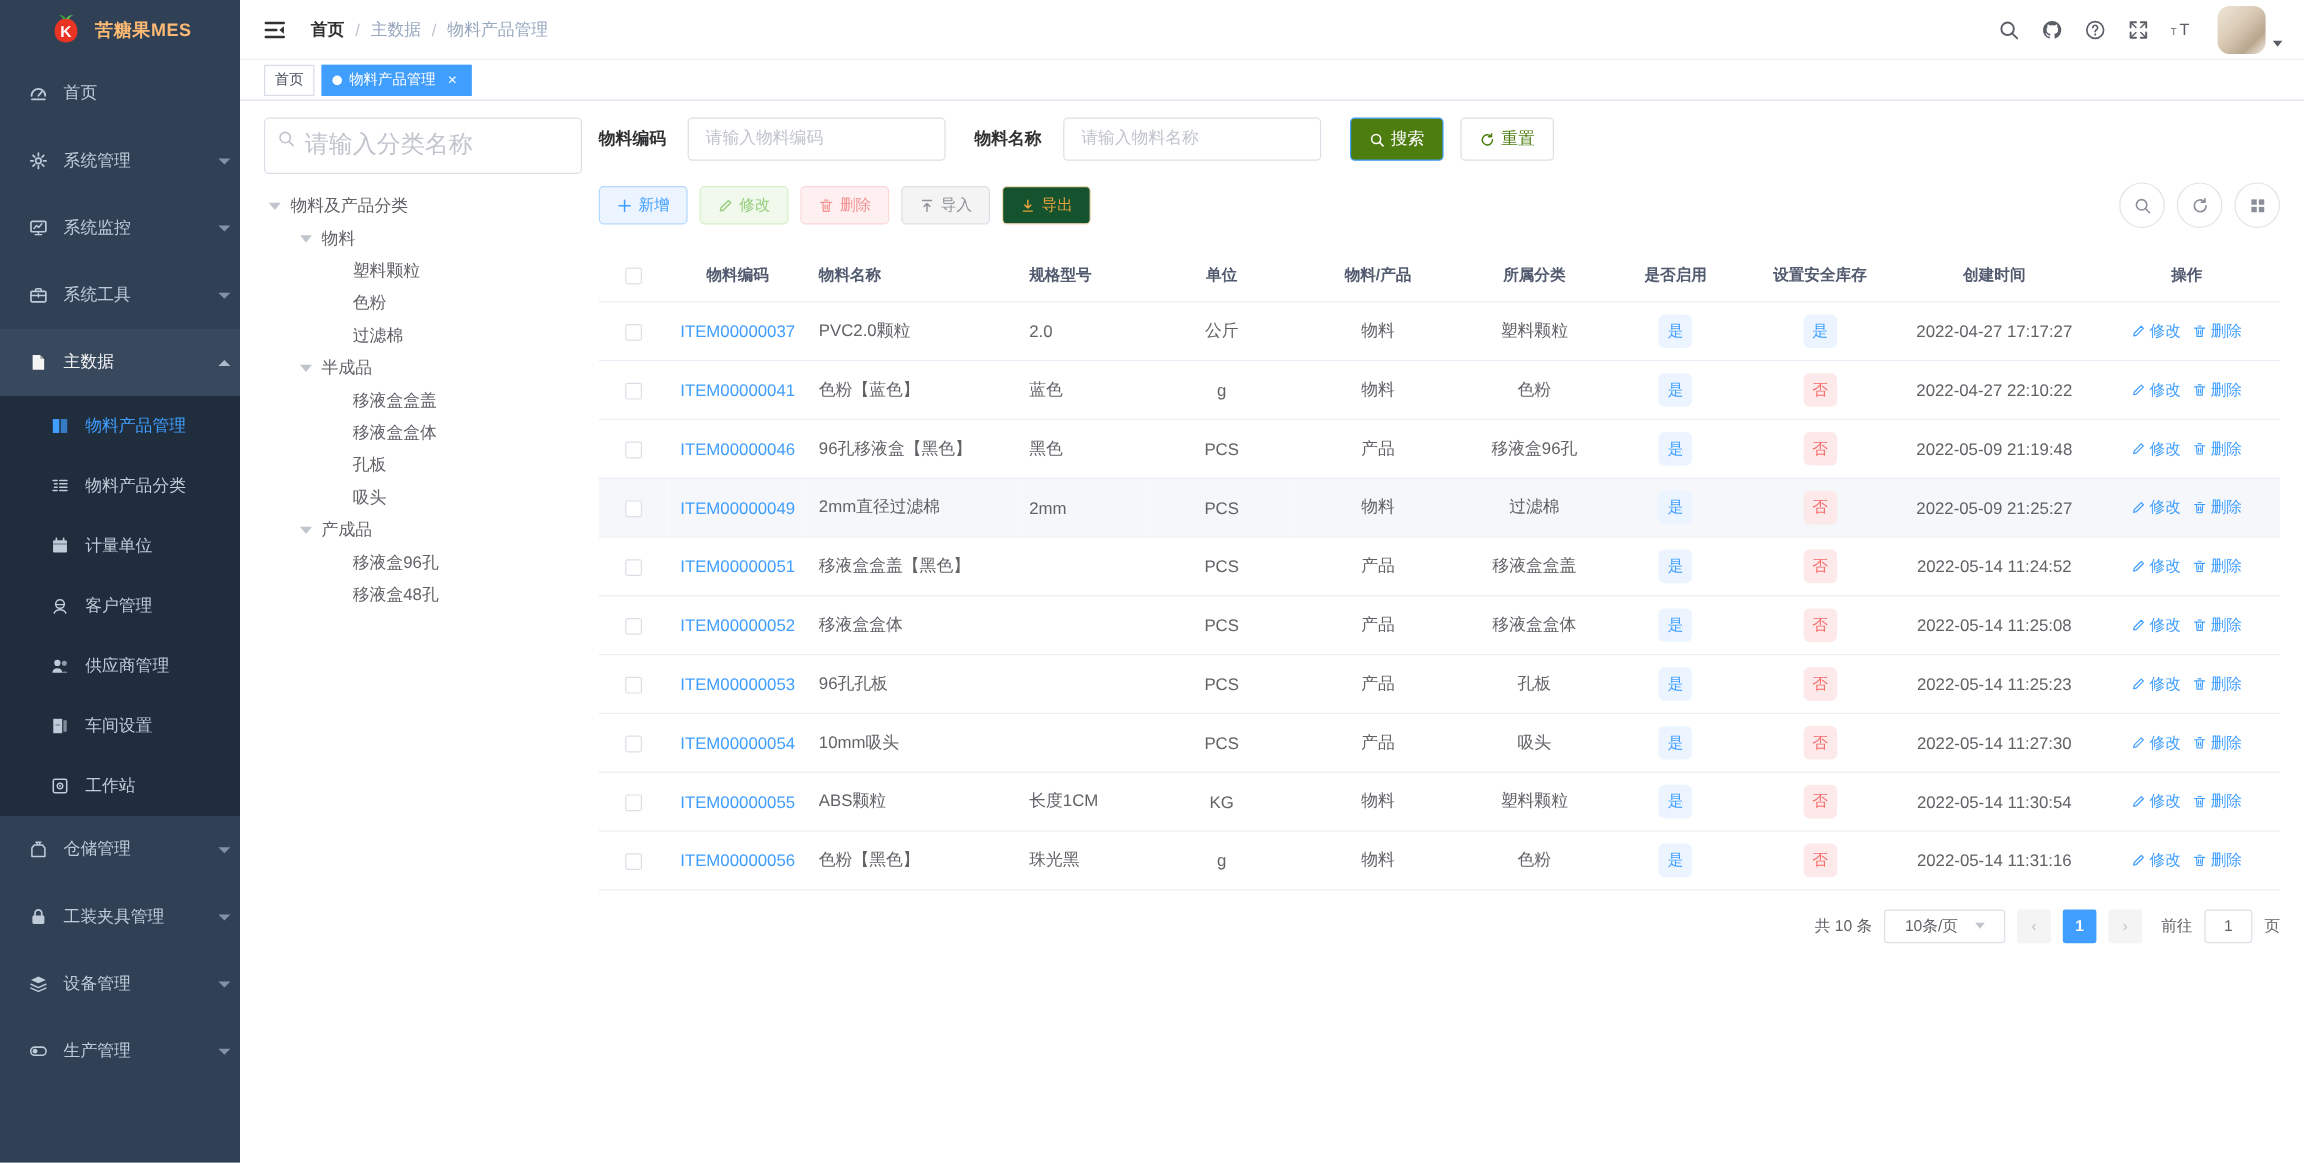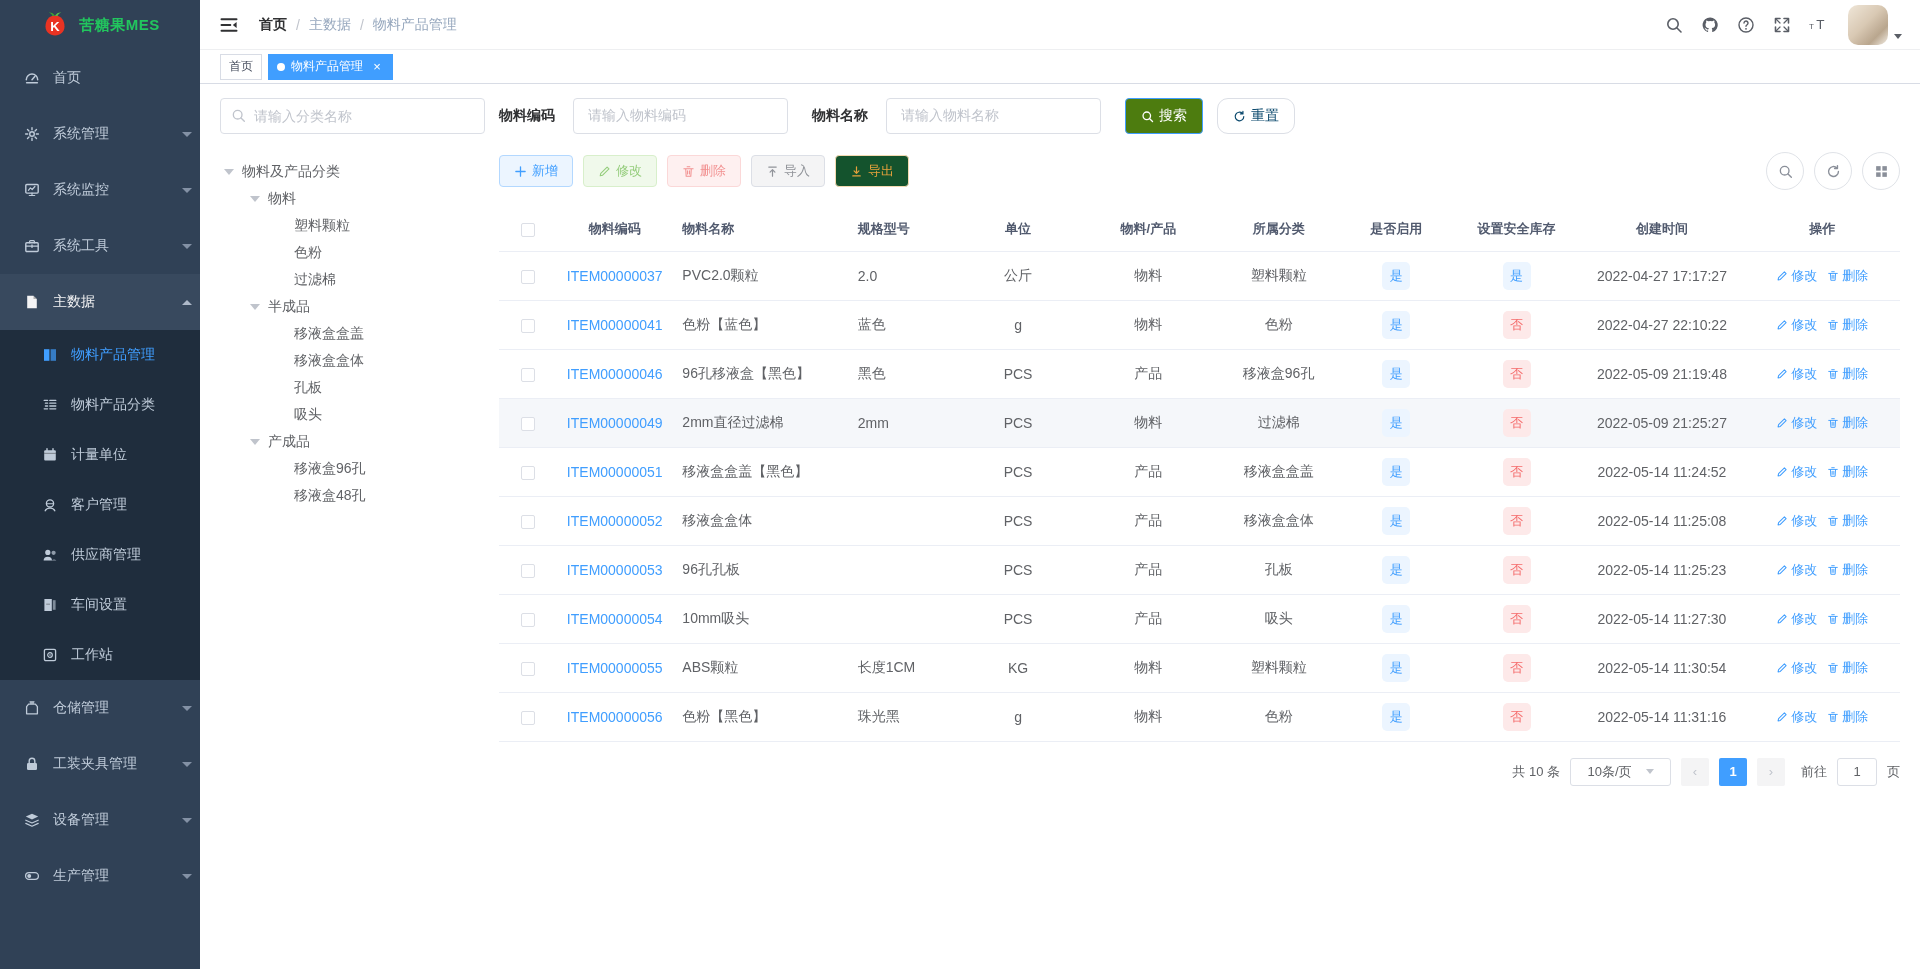--- a/index.html
+++ b/index.html
@@ -4,21 +4,21 @@
 <style>
   * { margin:0; padding:0; box-sizing:border-box; }
   html,body { width:1920px; height:969px; overflow:hidden; background:#fff;
     font-family:"Liberation Sans","DejaVu Sans",sans-serif; font-size:14px; color:#303133; }
   .app { display:flex; width:1920px; height:969px; }
 
   
   .sidebar { width:200px; height:100%; background:#304156; flex:none; overflow:hidden; }
   .logo { height:50px; display:flex; align-items:center; justify-content:center; gap:9px; cursor:pointer; }
   .logo-icon svg { width:30px; height:30px; display:block; }
-  .logo-text { color:#22c55e; font-weight:bold; font-size:15px; letter-spacing:.5px; }
+  .logo-text { color:#fdba74; font-weight:bold; font-size:15px; letter-spacing:.5px; }
   .menu-item, .submenu-item { display:flex; align-items:center; cursor:pointer; color:#bfcbd9; font-size:14px; position:relative; }
   .menu-item { height:56px; padding:0 8px 0 24px; background:#304156; }
   .menu-item.open { background:#38495e; color:#f4f4f5; }
   .submenu-item { height:50px; padding:0 8px 0 42px; background:#1f2d3d; }
   .submenu-item.active { color:#409eff; }
   .mi-label { margin-left:13px; white-space:nowrap; }
   .arrow { margin-left:auto; width:0; height:0; border-left:5px solid transparent; border-right:5px solid transparent; }
   .arrow.down { border-top:5px solid #8391a5; }
   .arrow.up { border-bottom:5px solid #aeb9c9; }
   .ic svg { width:16px; height:16px; display:block; }
@@ -46,39 +46,39 @@
   .tag-item.active { background:#409eff; border-color:#409eff; color:#fff; }
   .tag-item .dot { width:8px; height:8px; border-radius:50%; background:#fff; margin-right:6px; }
   .tag-close { margin-left:7px; font-size:13px; line-height:1; border-radius:50%; width:14px; height:14px; text-align:center; }
 
   
   .content { flex:1; display:flex; gap:14px; padding:14px 20px 0 20px; background:#fff; min-height:0; }
   .tree-panel { width:265px; flex:none; }
   .tree-search { position:relative; height:36px; }
   .tree-search .ic { position:absolute; left:11px; top:10px; color:#c0c4cc; }
   .tree-search .ic svg { width:15px; height:15px; }
-  .tree-search input { width:100%; height:36px; border:1px solid #dcdfe6; border-radius:4px; padding:0 12px 0 33px; font-size:14px; color:#0369a1; outline:none; font-family:inherit; }
+  .tree-search input { width:100%; height:47px; border:1px solid #dcdfe6; border-radius:4px; padding:0 12px 0 33px; font-size:20px; color:#0369a1; outline:none; font-family:inherit; }
   .tree-search input::placeholder { color:#c0c4cc; }
   .tree { margin-top:24px; }
   .tree-node { display:flex; align-items:center; height:27px; color:#606266; font-size:14px; cursor:pointer; }
   .tree-node.lv0 { padding-left:4px; } .tree-node.lv1 { padding-left:30px; } .tree-node.lv2 { padding-left:56px; }
   .tree-caret { width:0; height:0; border-left:5px solid transparent; border-right:5px solid transparent; border-top:6px solid #c0c4cc; margin-right:8px; flex:none; }
   .tree-caret.empty { border:none; width:10px; height:1px; margin-right:8px; }
 
   .table-panel { flex:1; min-width:0; }
   
   .filter-row { display:flex; align-items:center; height:36px; }
   .filter-label { font-weight:bold; color:#303133; margin-right:18px; white-space:nowrap; }
   .filter-label.second { margin-left:24px; }
   .filter-input { width:215px; height:36px; border:1px solid #dcdfe6; border-radius:4px; padding:0 14px; font-size:14px; color:#606266; outline:none; font-family:Liberation Serif, serif; }
   .filter-input::placeholder { color:#c0c4cc; }
   .btn { display:inline-flex; align-items:center; justify-content:center; gap:5px; border-radius:4px; cursor:pointer; font-size:14px; border:1px solid transparent; font-family:inherit; background:#fff; }
   .btn svg { width:13px; height:13px; }
   .btn-search { height:36px; padding:0 15px; background:#4d7c0f; border-color:#409eff; color:#fff; margin-left:24px; }
-  .btn-reset { height:36px; padding:0 15px; border-color:#dcdfe6; color:#0c4a6e; margin-left:14px;border-radius:11px; }
+  .btn-reset { height:36px; padding:0 15px; border-color:#dcdfe6; color:#4d7c0f; margin-left:14px; }
   
   .toolbar { display:flex; align-items:center; margin-top:18px; height:38px; }
   .tb-btn { height:32px; padding:0 14px; font-size:13px; margin-right:10px; }
   .tb-add { background:#ecf5ff; border-color:#b3d8ff; color:#409eff; }
   .tb-edit { background:#f0f9eb; border-color:#d8efcb; color:#95cd7c; }
   .tb-del { background:#fef0f0; border-color:#fbd8d8; color:#f29090; }
   .tb-import { background:#f4f4f5; border-color:#dcdfe6; color:#909399; }
   .tb-export { background:#14532d; border-color:#f5dab1; color:#e6a23c; }
   .toolbar-right { margin-left:auto; display:flex; gap:10px; }
   .circle-btn { width:38px; height:38px; border-radius:50%; border:1px solid #e0e3e8; background:#fff; color:#8a8f99; display:flex; align-items:center; justify-content:center; cursor:pointer; }

